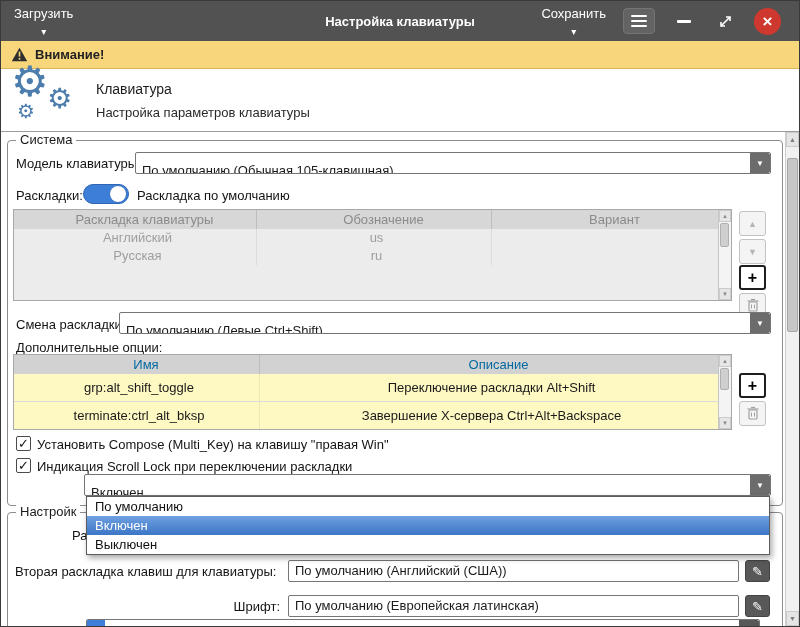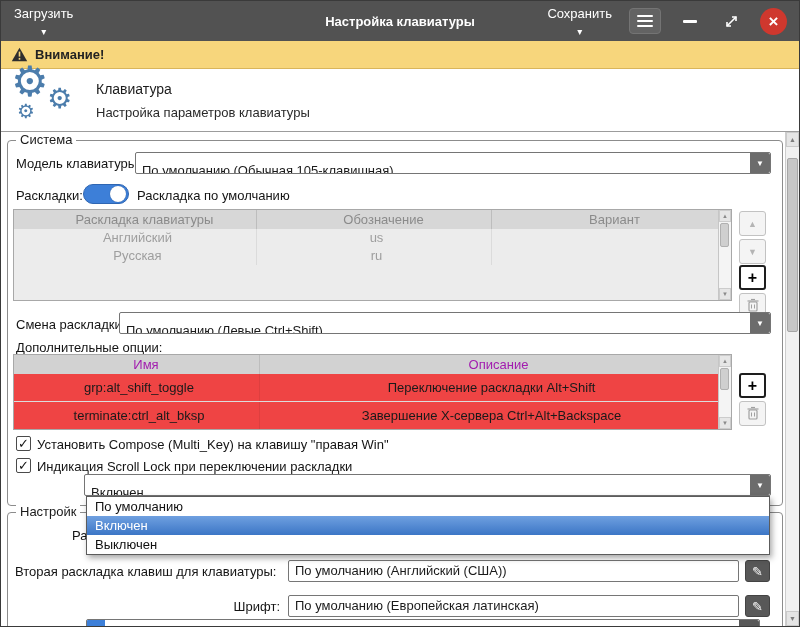--- a/index.html
+++ b/index.html
@@ -6,21 +6,21 @@
   html,body { background:#888; }
   body { font-family:"Liberation Sans","DejaVu Sans",sans-serif; font-size:13px; color:#1a1a1a; }
   .window { position:relative; width:800px; height:627px; background:#fff; overflow:hidden; border:1px solid #3a3a3a; }
   button { font:inherit; background:none; border:none; color:inherit; padding:0; cursor:pointer; }
 
   
   .titlebar { position:absolute; top:0; left:0; right:0; height:40px; background:#525252; display:flex; align-items:center; color:#fff; }
   .tb-title { position:absolute; left:0; right:0; text-align:center; font-weight:600; font-size:13px; pointer-events:none; }
   .tb-textbtn { display:flex; align-items:center; gap:6px; font-size:13px;flex-direction:column; }
   .tb-load { margin-left:13px; }
-  .tb-right { margin-left:auto; display:flex; align-items:center; gap:17px; padding-right:12px; }
+  .tb-right { margin-left:auto; display:flex; align-items:center; gap:17px; padding-right:18px; }
   .caret { font-size:10px; line-height:1; }
   .hamburger { width:32px; height:26px; background:#636363; border:1px solid #747474; border-radius:4px; display:flex; flex-direction:column; align-items:center; justify-content:center; gap:3px; }
   .hamburger .bar { width:16px; height:2px; background:#fff; border-radius:1px; }
   .tb-iconbtn { width:24px; height:24px; display:flex; align-items:center; justify-content:center; }
   .min-bar { width:14px; height:3px; background:#fff; border-radius:1px; }
   .close-btn { width:27px; height:27px; border-radius:50%; background:#cf382e; border:1px solid #a92а22; display:flex; align-items:center; justify-content:center; color:#fff; font-size:17px; font-weight:700; line-height:1; }
 
   
   .warnbar { position:absolute; top:40px; left:0; right:0; height:28px; background:#f7d67c; border-bottom:1px solid #d9b55b; display:flex; align-items:center; gap:7px; padding-left:10px; font-weight:700; color:#222; }
 
@@ -58,22 +58,22 @@
   .dtable { position:absolute; display:flex; border:1px solid #a8a8a8; background:#fff; }
   .dt-inner { flex:1; display:flex; flex-direction:column; overflow:hidden; }
   .dt-head { display:flex; height:19px; line-height:19px; }
   .dt-hcell { padding-left:19px; border-right:1px solid #bdbdbd; white-space:nowrap; overflow:hidden;text-align:center; }
   .dt-row { display:flex; }
   .dt-cell { padding-left:5px; border-right:1px solid rgba(0,0,0,.07); white-space:nowrap; overflow:hidden;text-align:center; }
   .dt-fill { flex:1; }
   .t-disabled .dt-head { background:#d7d7d7; color:#8b8b8b; }
   .t-disabled .dt-row, .t-disabled .dt-fill { background:#ececec; color:#9e9e9e; }
   .t-disabled .dt-row { height:18px; line-height:18px; }
-  .t-enabled .dt-head { background:#d2d2d2; color:#a21caf; }
-  .t-enabled .dt-row { height:28px; line-height:27px; background:#ef4444; border-bottom:1px solid #dcdcdc; }
+  .t-enabled .dt-head { background:#d2d2d2; color:#0369a1; }
+  .t-enabled .dt-row { height:28px; line-height:27px; background:#fef9c3; border-bottom:1px solid #dcdcdc; }
   .tbl-sb { position:relative; width:13px; background:#f4f4f4; border-left:1px solid #c6c6c6; }
   .tbl-sb-btn { position:absolute; left:0; width:12px; height:12px; background:#e6e6e6; color:#8a8a8a; font-size:6px; display:flex; align-items:center; justify-content:center; border:1px solid #cccccc; }
   .tbl-sb-thumb { position:absolute; left:1px; width:9px; background:#cfcfcf; border:1px solid #b0b0b0; border-radius:2px; }
 
   
   .side-btn { position:absolute; left:731px; width:27px; height:25px; border:1px solid #c2c2c2; background:#f4f4f4; border-radius:3px; display:flex; align-items:center; justify-content:center; color:#b4b4b4; font-size:9px; }
   .side-btn.strong { border:2px solid #1e1e1e; background:#fff; color:#000; font-size:16px; font-weight:700; }
 
   
   .checkbox { position:absolute; width:15px; height:15px; background:#fff; border:1px solid #4a4a4a; border-radius:2px; color:#121212; display:flex; align-items:center; justify-content:center; font-size:13px; font-weight:700; line-height:1; }

